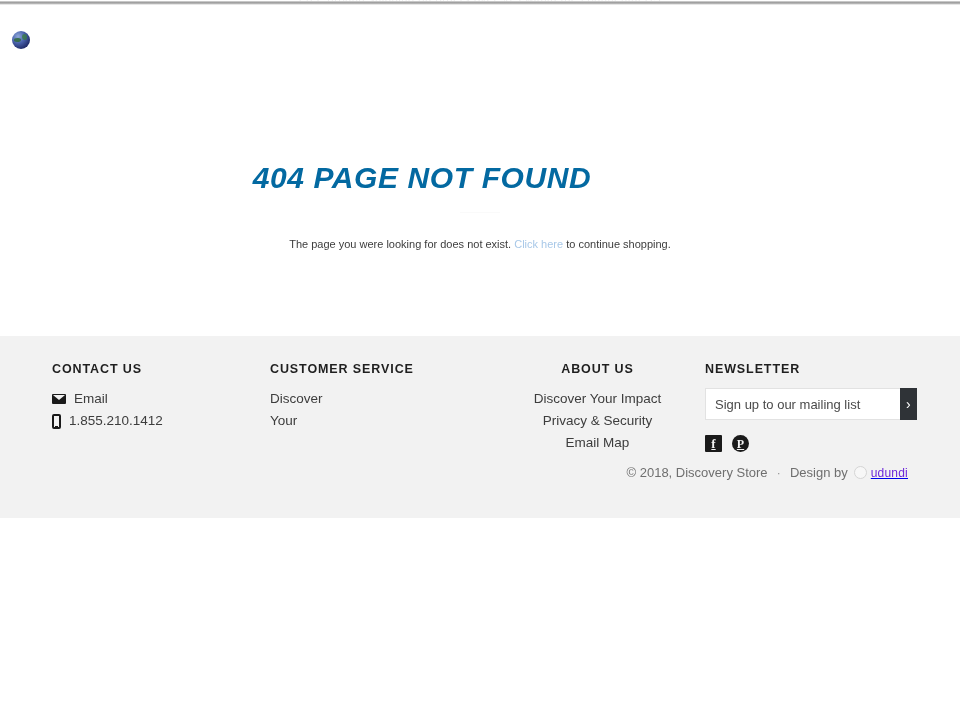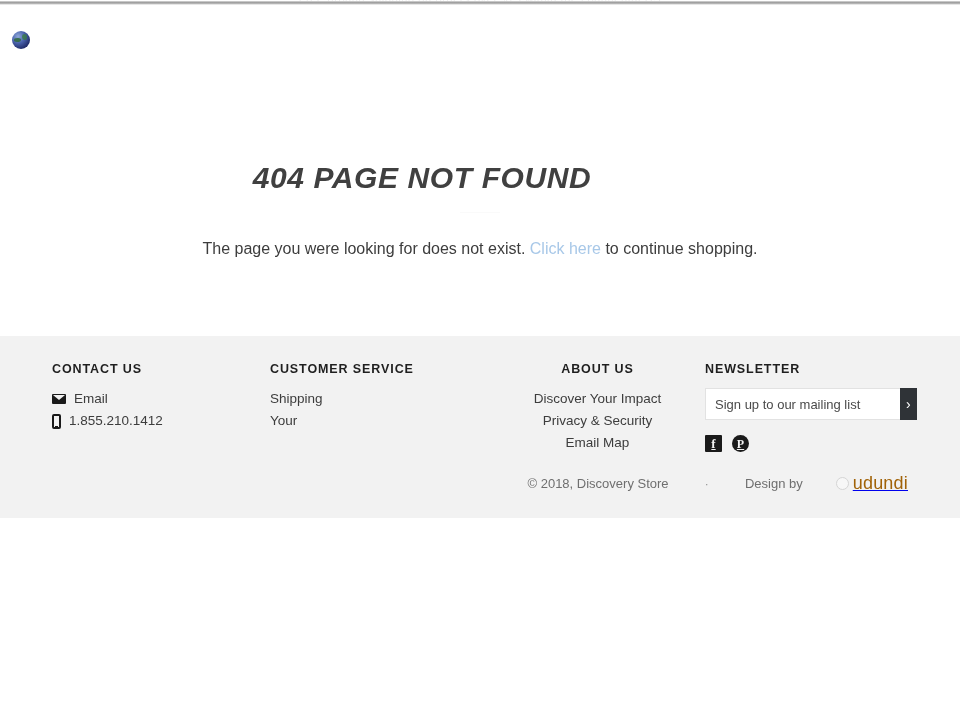--- a/index.html
+++ b/index.html
@@ -92,34 +92,34 @@
   }
   .error-title {
     margin: 0;
     position: absolute;
     top: 93px; left: 0; width: 844px;
     text-align: center;
     font-size: 30px;
     font-weight: bold;
     font-style: italic;
     letter-spacing: .6px;
-    color: #404040;
+    color: #0369a1;
   }
   .divider {
     position: absolute;
     top: 136px; left: 460px;
     width: 40px; height: 1px;
     background: #fafafa;
     border: 0;
   }
   .error-body {
     position: absolute;
     top: 154px; left: 0; width: 960px;
     text-align: center;
-    font-size: 16px;
+    font-size: 11px;
     color: #3d3d3d;
     line-height: 22px;
   }
   .error-body a {
     color: #a8c8e8;
     text-decoration: none;
   }
 
   
   .site-footer {
@@ -252,41 +252,39 @@
     border-radius: 50%;
     font-weight: bold;
     font-size: 12px;
     font-family: "Liberation Serif", serif;
     line-height: 1;
   }
 
   
   .copyright {
     position: absolute;
-    right: 52px; top: 137px;
+    right: 52px; top: 129px;
     font-size: 13px;
     color: #6f6f6f;
     display: flex;
-    align-items: center;
     white-space: nowrap;
-    gap: 27px;
   }
   .copyright .sep { margin: 0 9px; color: #9a9a9a; }
   .udundi-wrap { display: inline-flex; align-items: center; margin-left: 6px; }
   .udundi-mark {
     width: 13px; height: 13px;
     border-radius: 50%;
     border: 1px solid #d5d5d5;
     background: #f7f7f7;
     display: inline-block;
     margin-right: 4px;
   }
   .udundi-name {
-    font-size: 18px;
-    color: #a16207;
+    font-size: 12px;
+    color: #6d28d9;
     letter-spacing: .2px;
   }
 </style>
 </head>
 <body>
 
 <div class="promo-bar">
   <span class="promo-text">Free ground shipping on orders over $75 within the continental US</span>
   <div class="promo-rule"></div>
   <div class="promo-rule-2"></div>
@@ -320,21 +318,21 @@
       <a class="flink flink-row" href="#">
         <span class="ico">
             <span class="icon-phone"></span>
           </span>
         <span>1.855.210.1412</span>
       </a>
     </div>
 
     <div class="fcol fcol-service">
       <h4>CUSTOMER SERVICE</h4>
-      <a class="flink" href="#">Shipping</a>
+      <a class="flink" href="#">Discover</a>
       <a class="flink" href="#">Your</a>
     </div>
 
     <div class="fcol fcol-about">
       <h4>ABOUT US</h4>
       <a class="flink" href="#">Discover Your Impact</a>
       <a class="flink" href="#">Privacy &amp; Security</a>
       <a class="flink" href="#">Email Map</a>
     </div>
 

